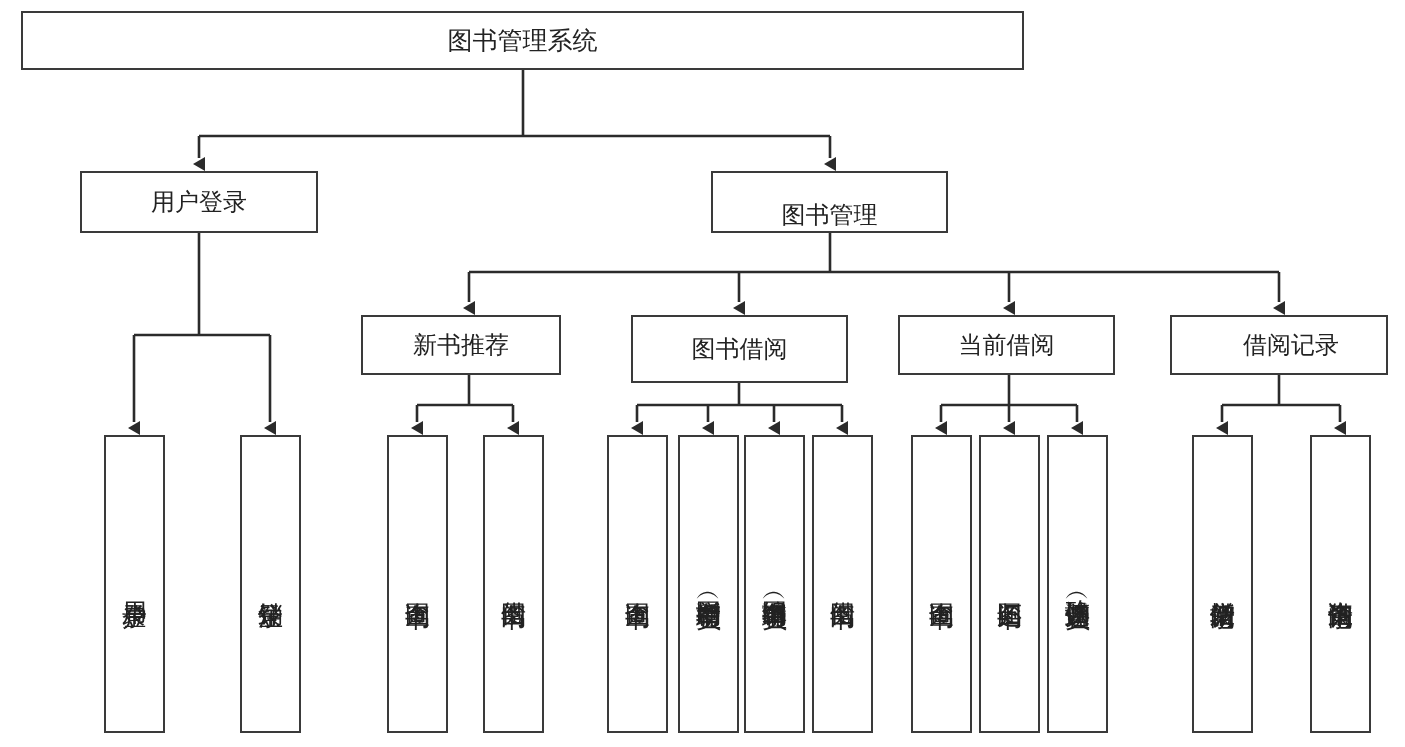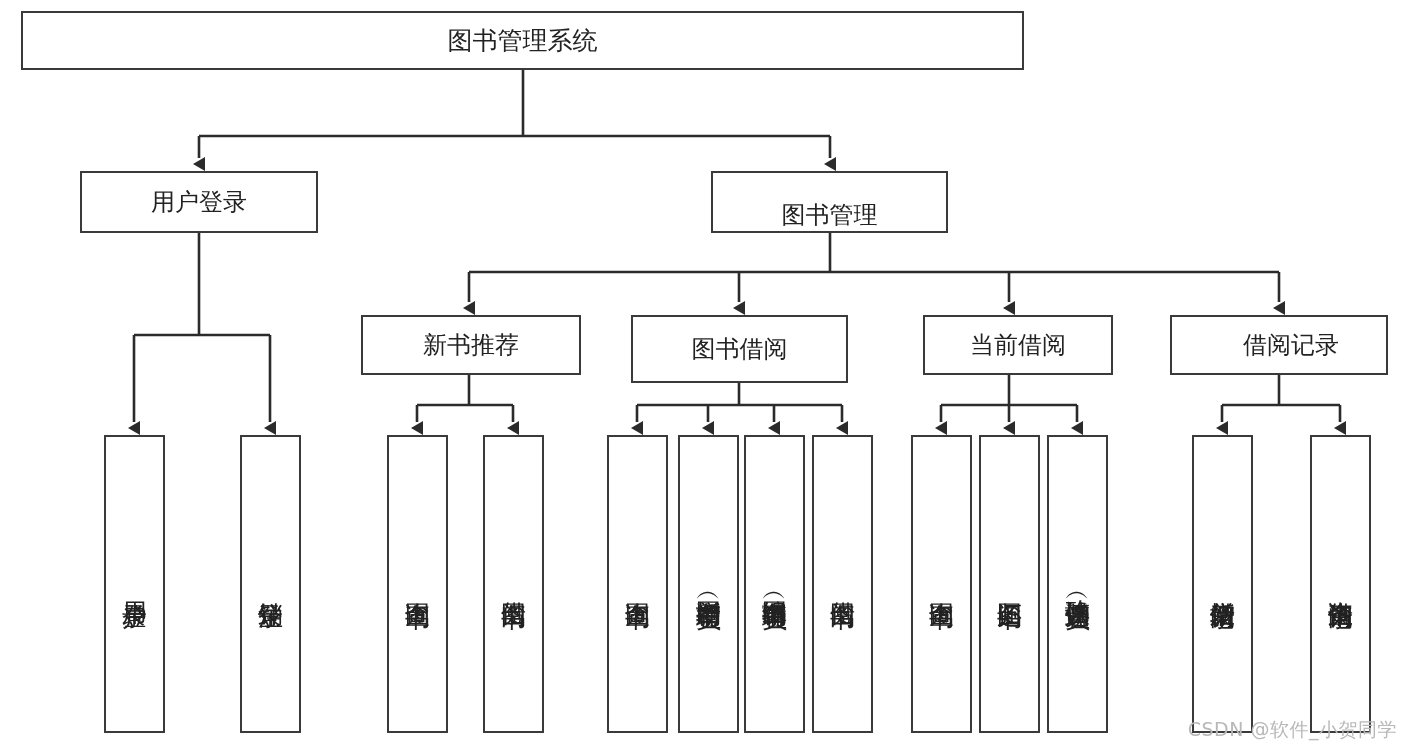--- a/index.html
+++ b/index.html
@@ -108,27 +108,27 @@
     <span>图书管理系统</span>
   </div>
 
   <div class="node lvl2" style="left:80px;top:171px;width:238px;height:62px;">
     <span>用户登录</span>
   </div>
   <div class="node lvl2" style="left:711px;top:171px;width:237px;height:62px;align-items:flex-end;">
     <span>图书管理</span>
   </div>
 
-  <div class="node lvl3" style="left:361px;top:315px;width:220px;height:60px;">
+  <div class="node lvl3" style="left:361px;top:315px;width:200px;height:60px;">
     <span>新书推荐</span>
   </div>
   <div class="node lvl3" style="left:631px;top:315px;width:217px;height:68px;">
     <span>图书借阅</span>
   </div>
-  <div class="node lvl3" style="left:923px;top:315px;width:190px;height:60px;font-family:Liberation Serif, serif;">
+  <div class="node lvl3" style="left:898px;top:315px;width:217px;height:60px;font-family:Liberation Serif, serif;">
     <span>当前借阅</span>
   </div>
   <div class="node lvl3" style="left:1170px;top:315px;width:218px;height:60px;padding-left:24px;">
     <span>借阅记录</span>
   </div>
 
   <div class="node leaf" style="left:104px;top:435px;width:61px;height:298px;">
     <span class="vtxt">用户登录</span>
   </div>
   <div class="node leaf" style="left:240px;top:435px;width:61px;height:298px;">
@@ -165,15 +165,14 @@
     <span class="vtxt">确认归还（管理员）</span>
   </div>
 
   <div class="node leaf" style="left:1192px;top:435px;width:61px;height:298px;">
     <span class="vtxt">新增借阅记录</span>
   </div>
   <div class="node leaf" style="left:1310px;top:435px;width:61px;height:298px;">
     <span class="vtxt">查询借阅记录</span>
   </div>
 
-  <div class="watermark">CSDN @软件_小贺同学</div>
 
 </div>
 
 </body></html>

